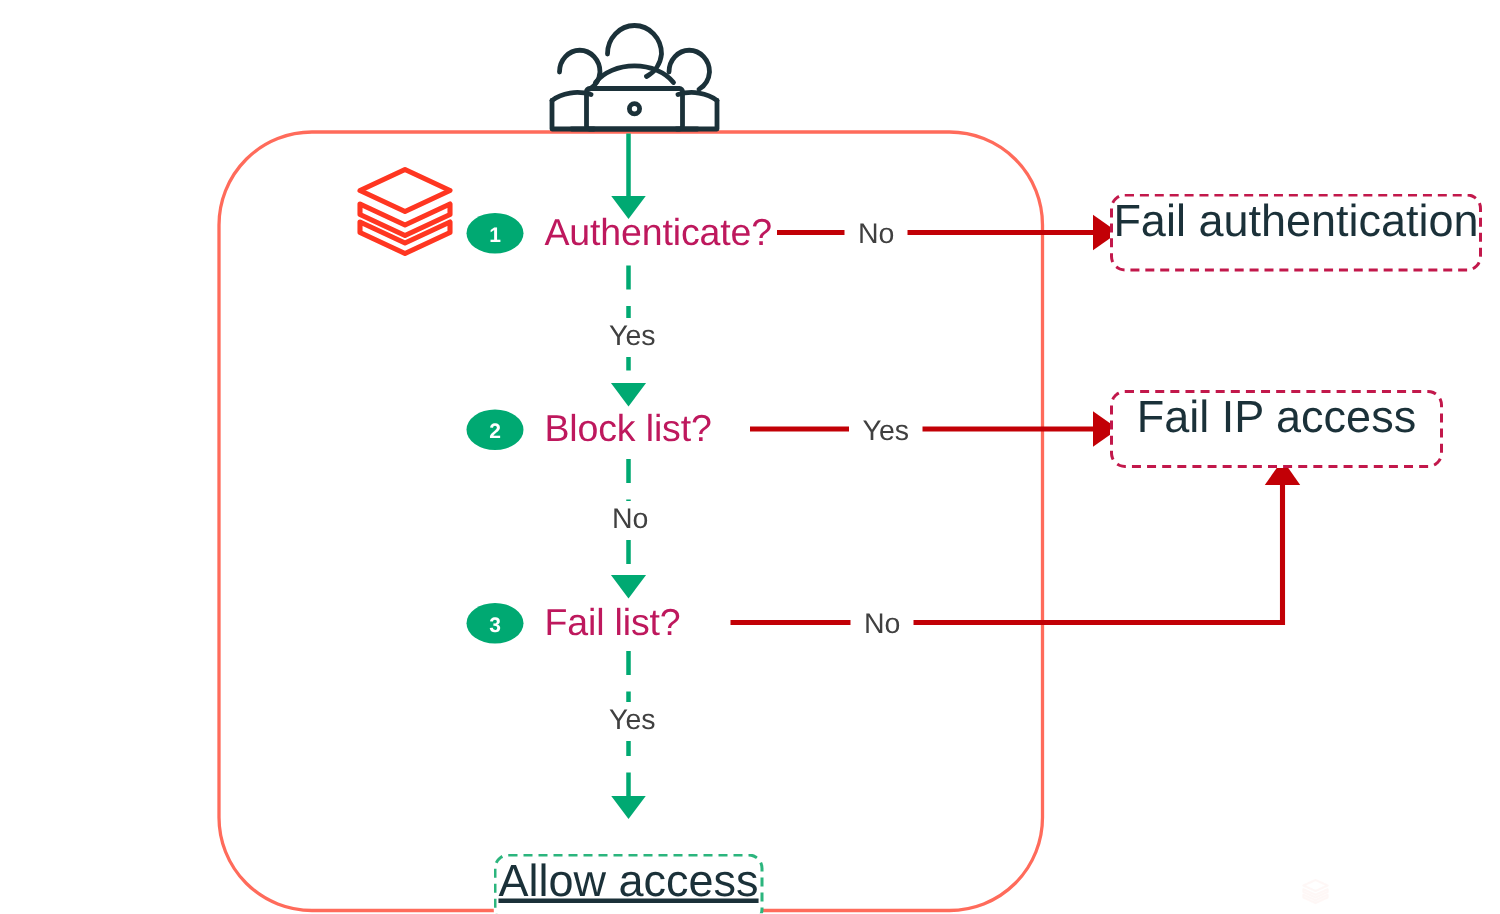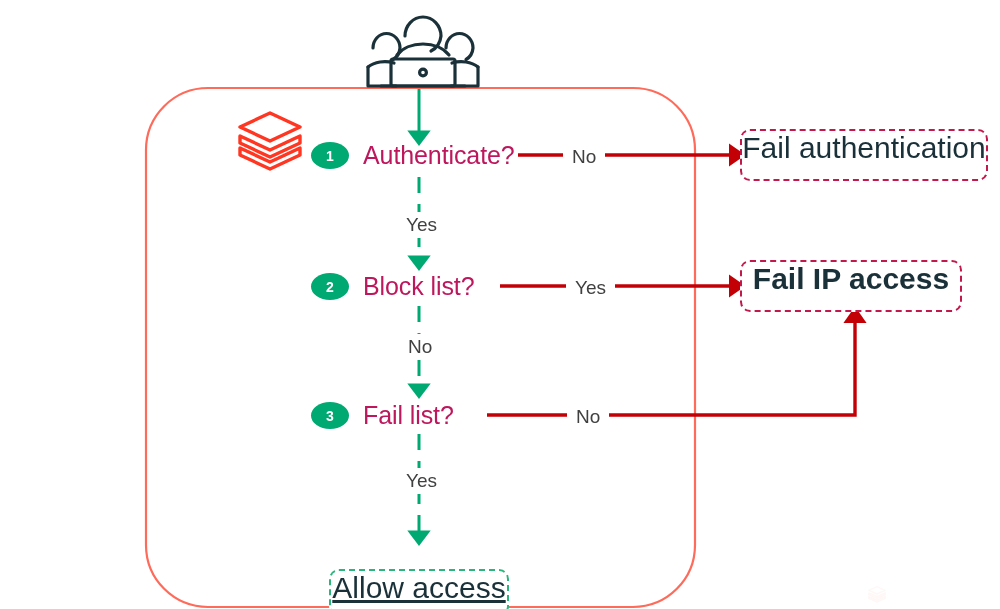--- a/index.html
+++ b/index.html
@@ -184,21 +184,21 @@
   <div class="edge-label" style="left:399px; top:334px;">No</div>
 
   <div class="edge-label" style="left:567px; top:404px;">No</div>
 
   <div class="edge-label" style="left:397px; top:468px;">Yes</div>
 
   <div class="term-box term-fail" style="left:740px; top:129px; width:248px; height:52px;">
     <span>Fail authentication</span>
   </div>
 
-  <div class="term-box term-fail" style="left:740px; top:260px; width:222px; height:52px;font-weight:bold;">
+  <div class="term-box term-fail" style="left:740px; top:260px; width:222px; height:52px;">
     <span>Fail IP access</span>
   </div>
 
   <div class="term-box term-allow" style="left:329px; top:569px; width:180px; height:47px;text-decoration:underline;">
     <span>Allow access</span>
   </div>
 
 
   <svg class="footer-logo" viewBox="0 0 60 60">
     <g fill="none" stroke="#FDEAE6" stroke-width="4" stroke-linejoin="round">

